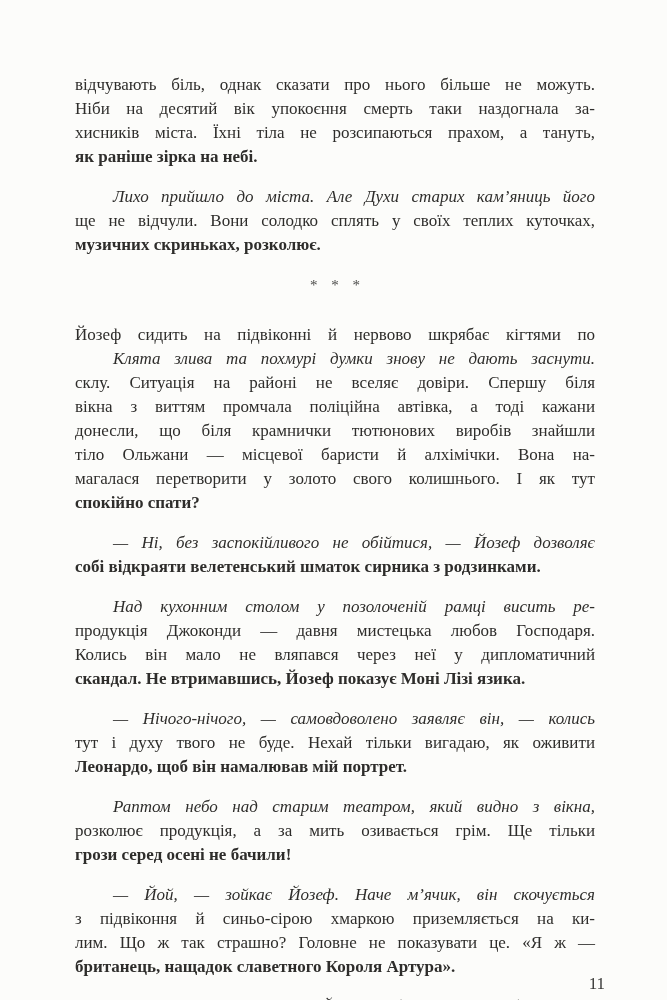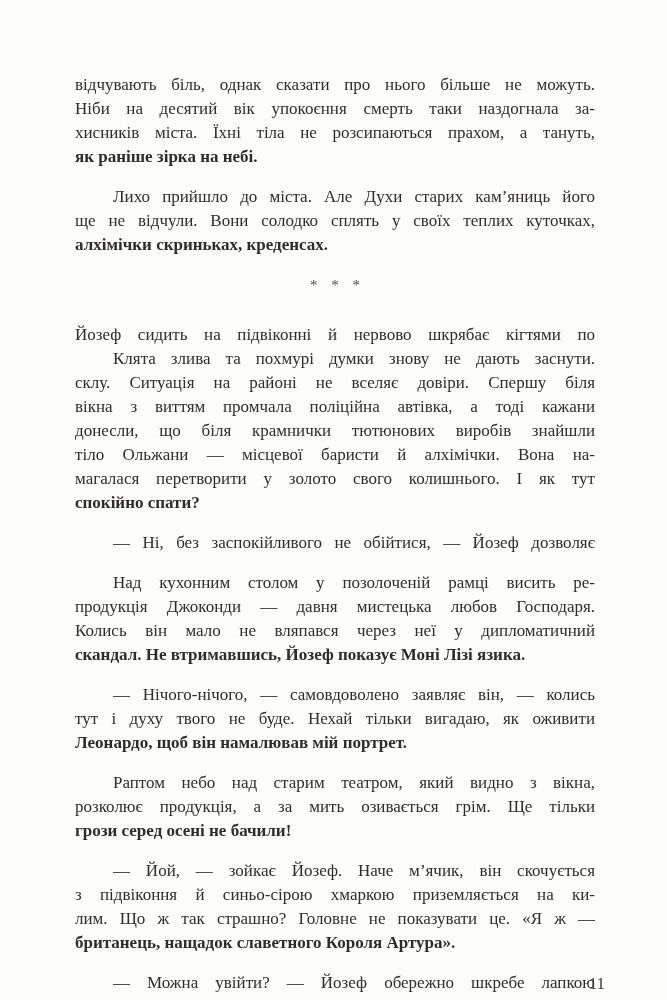--- a/index.html
+++ b/index.html
@@ -25,20 +25,21 @@
     display: block;
     text-align: justify;
     text-align-last: justify;
   }
   .ln.last {
     text-align-last: left;
     font-weight: bold;
   }
   .ln.ind {
     text-indent: 38px;
+    font-style: italic;
   }
   .sep {
     height: 24px;
     line-height: 24px;
     margin: 10px 0 26px 0;
     text-align: center;
     font-size: 15px;
     letter-spacing: 5px;
     padding-left: 5px;
     color: #4a4a48;
@@ -60,38 +61,39 @@
     <p>
       <span class="ln">відчувають біль, однак сказати про нього більше не можуть.</span>
       <span class="ln">Ніби на десятий вік упокоєння смерть таки наздогнала за-</span>
       <span class="ln">хисників міста. Їхні тіла не розсипаються прахом, а тануть,</span>
       <span class="ln last">як раніше зірка на небі.</span>
     </p>
 
     <p>
       <span class="ln ind">Лихо прийшло до міста. Але Духи старих кам’яниць його</span>
       <span class="ln">ще не відчули. Вони солодко сплять у своїх теплих куточках,</span>
-      <span class="ln last">алхімічки скриньках, креденсах.</span>
+      <span class="ln last">музичних скриньках, розколює.</span>
     </p>
 
     <div class="sep">* * *</div>
 
     <p>
       <span class="ln">Йозеф сидить на підвіконні й нервово шкрябає кігтями по</span>
       <span class="ln ind">Клята злива та похмурі думки знову не дають заснути.</span>
       <span class="ln">склу. Ситуація на районі не вселяє довіри. Спершу біля</span>
       <span class="ln">вікна з виттям промчала поліційна автівка, а тоді кажани</span>
       <span class="ln">донесли, що біля крамнички тютюнових виробів знайшли</span>
       <span class="ln">тіло Ольжани — місцевої баристи й алхімічки. Вона на-</span>
       <span class="ln">магалася перетворити у золото свого колишнього. І як тут</span>
       <span class="ln last">спокійно спати?</span>
     </p>
 
     <p>
       <span class="ln ind">— Ні, без заспокійливого не обійтися, — Йозеф дозволяє</span>
+      <span class="ln last">собі відкраяти велетенський шматок сирника з родзинками.</span>
     </p>
 
     <p>
       <span class="ln ind">Над кухонним столом у позолоченій рамці висить ре-</span>
       <span class="ln">продукція Джоконди — давня мистецька любов Господаря.</span>
       <span class="ln">Колись він мало не вляпався через неї у дипломатичний</span>
       <span class="ln last">скандал. Не втримавшись, Йозеф показує Моні Лізі язика.</span>
     </p>
 
     <p>

